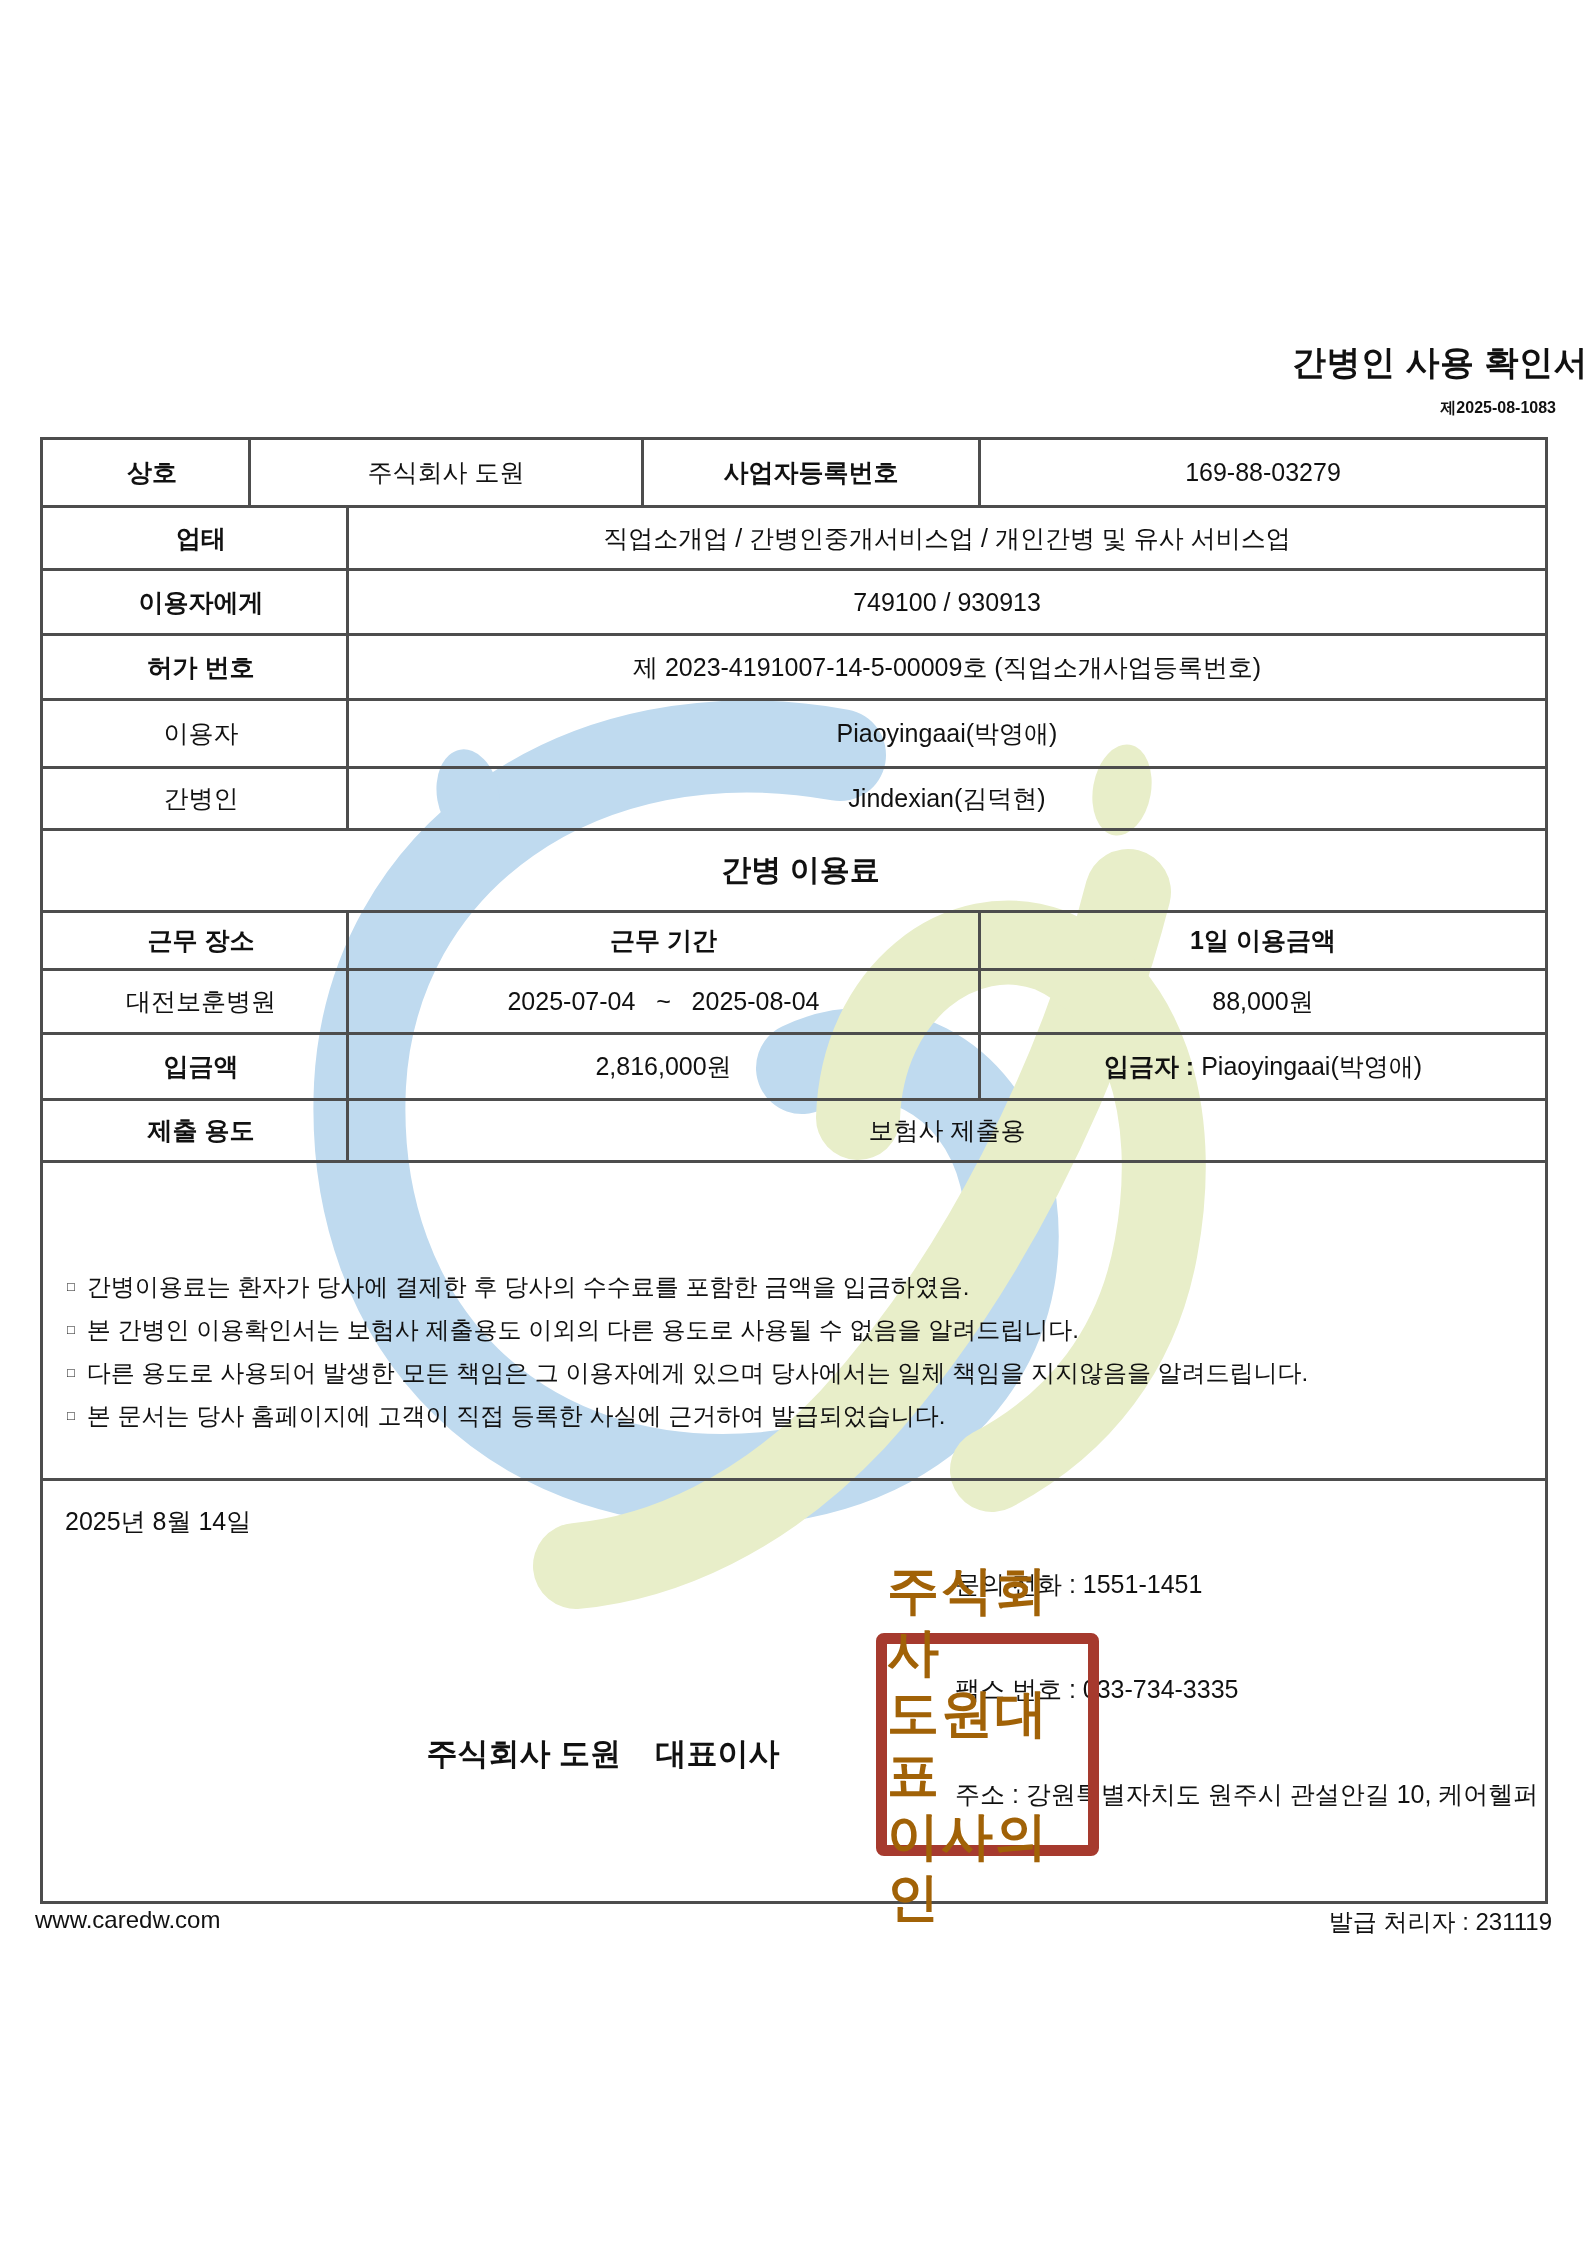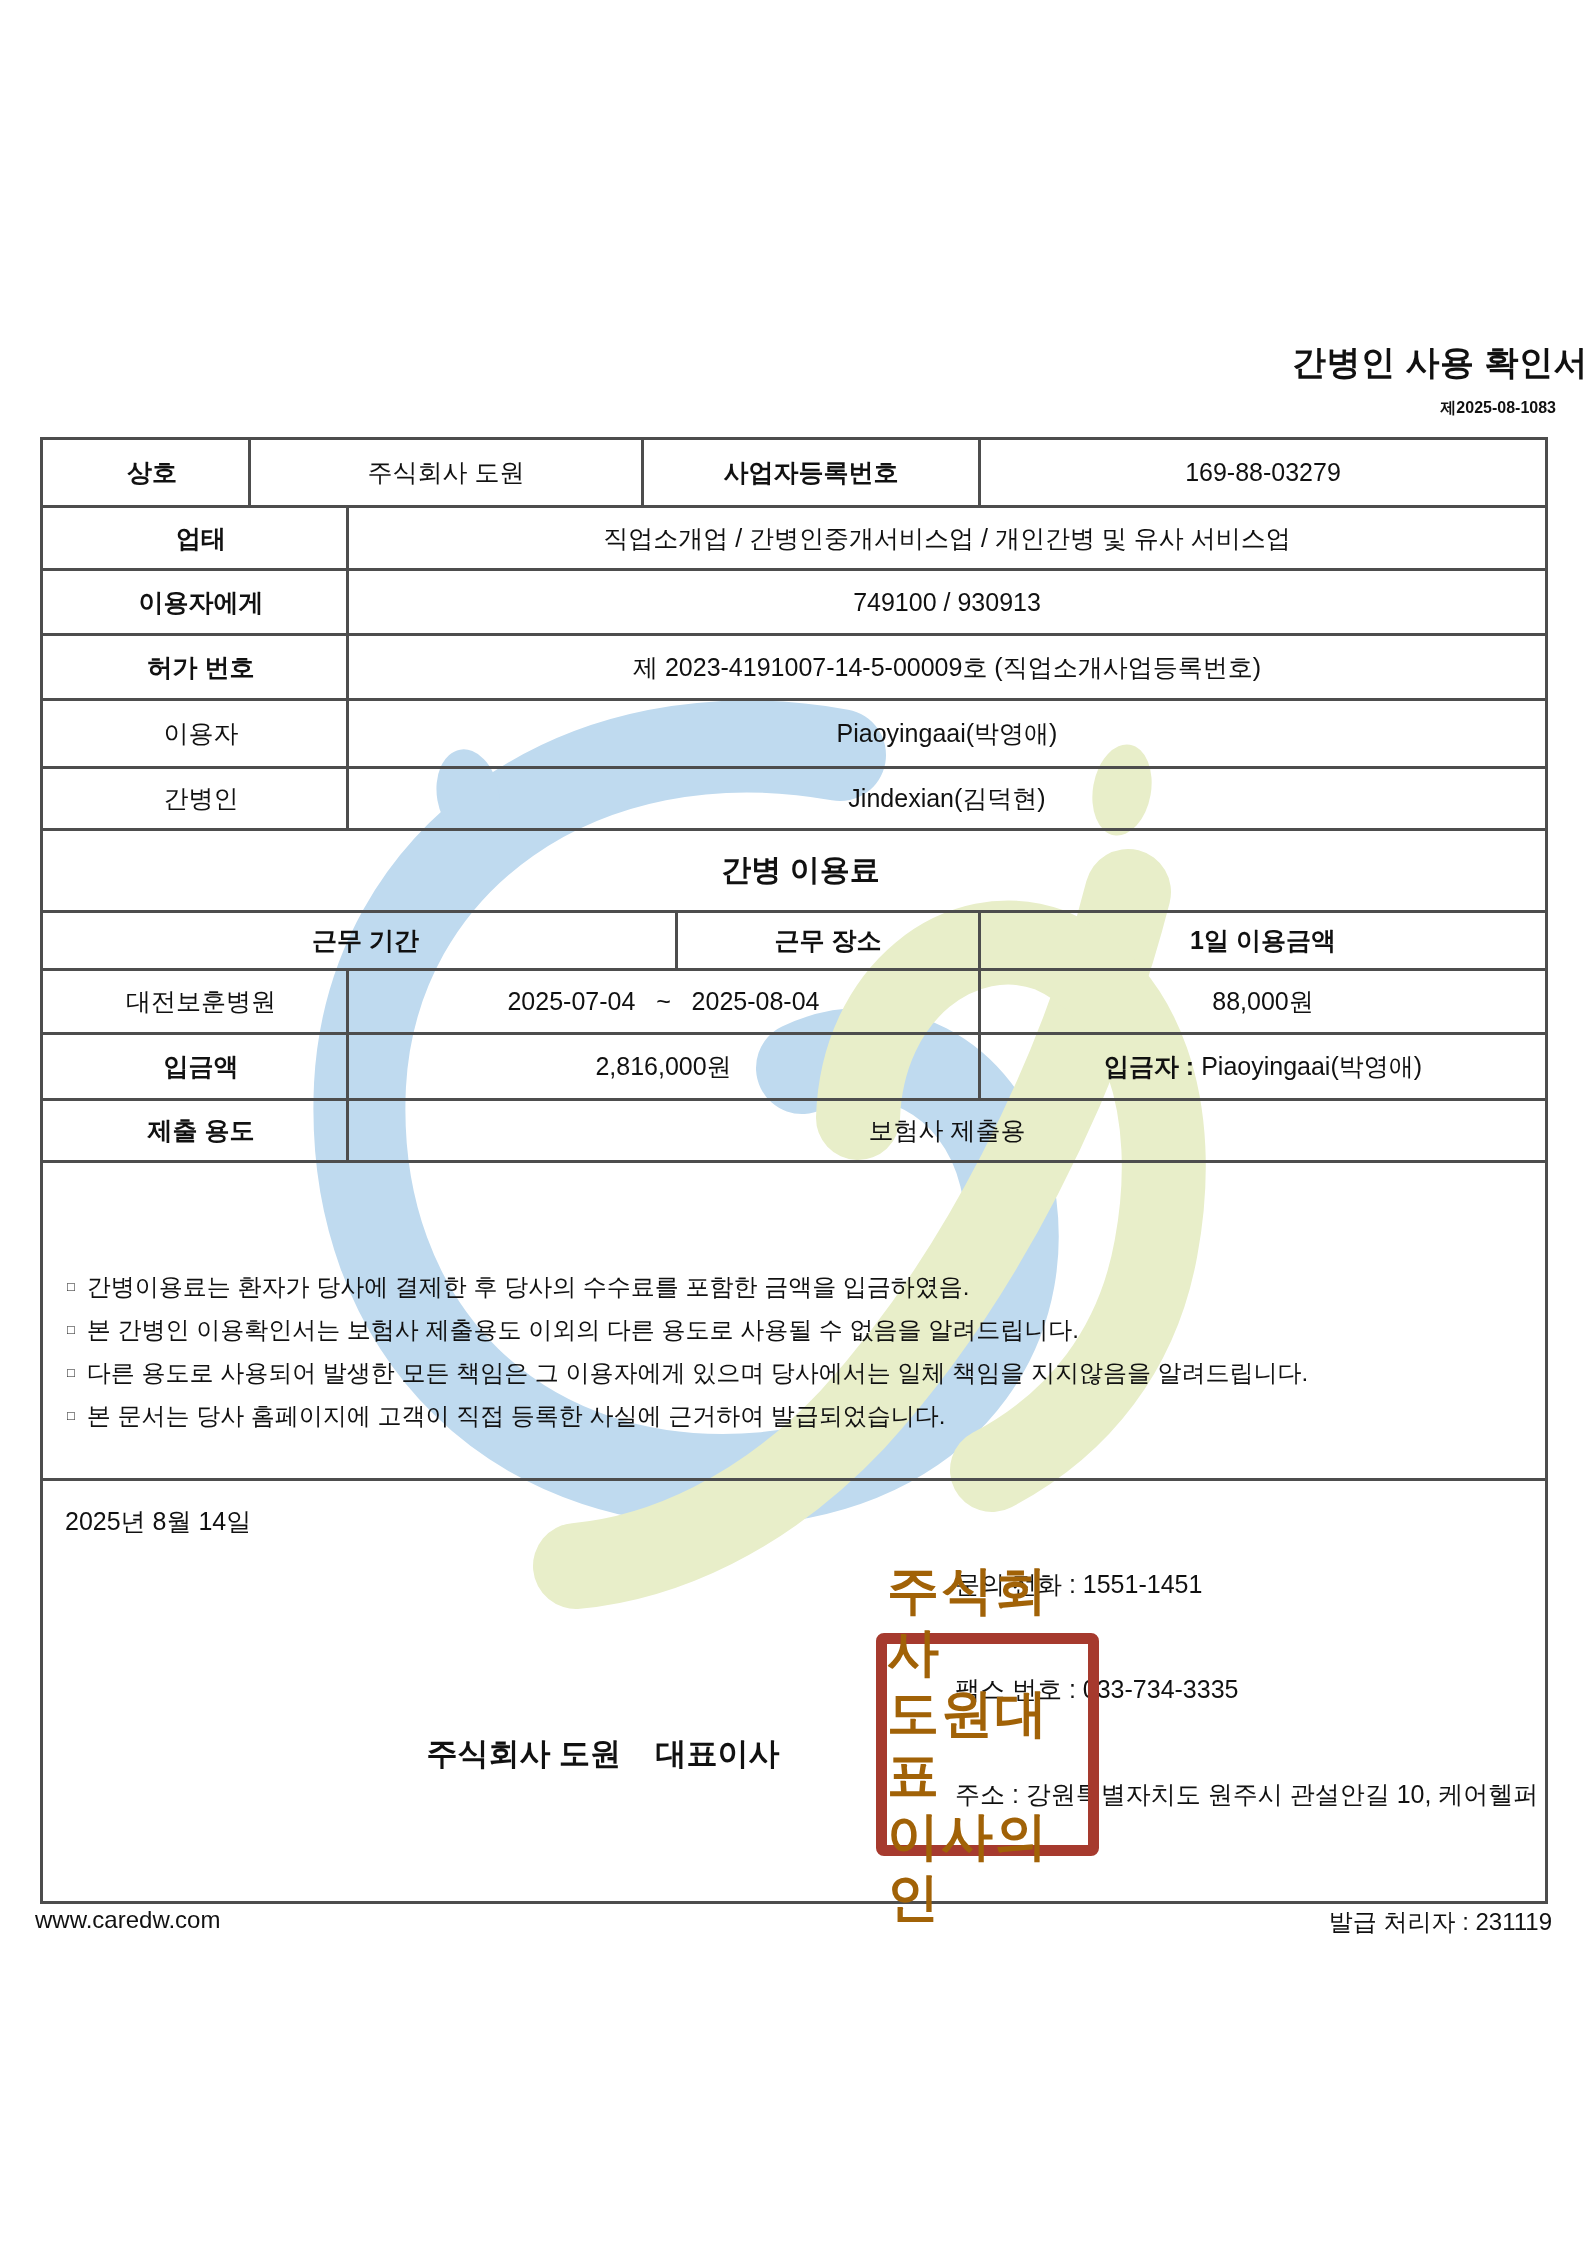--- a/index.html
+++ b/index.html
@@ -122,22 +122,22 @@
       <div class="row h62">
         <div class="cell w303">간병인</div>
         <div class="cell grow">Jindexian(김덕현)</div>
       </div>
 
       <div class="row h82">
         <div class="cell grow fee-header">간병 이용료</div>
       </div>
 
       <div class="row h58">
+        <div class="cell w303 bold">근무 장소</div>
         <div class="cell w632 bold">근무 기간</div>
-        <div class="cell w303 bold">근무 장소</div>
         <div class="cell grow bold">1일 이용금액</div>
       </div>
 
       <div class="row h64">
         <div class="cell w303">대전보훈병원</div>
         <div class="cell w632">2025-07-04   ~   2025-08-04</div>
         <div class="cell grow">88,000원</div>
       </div>
 
       <div class="row h66">

